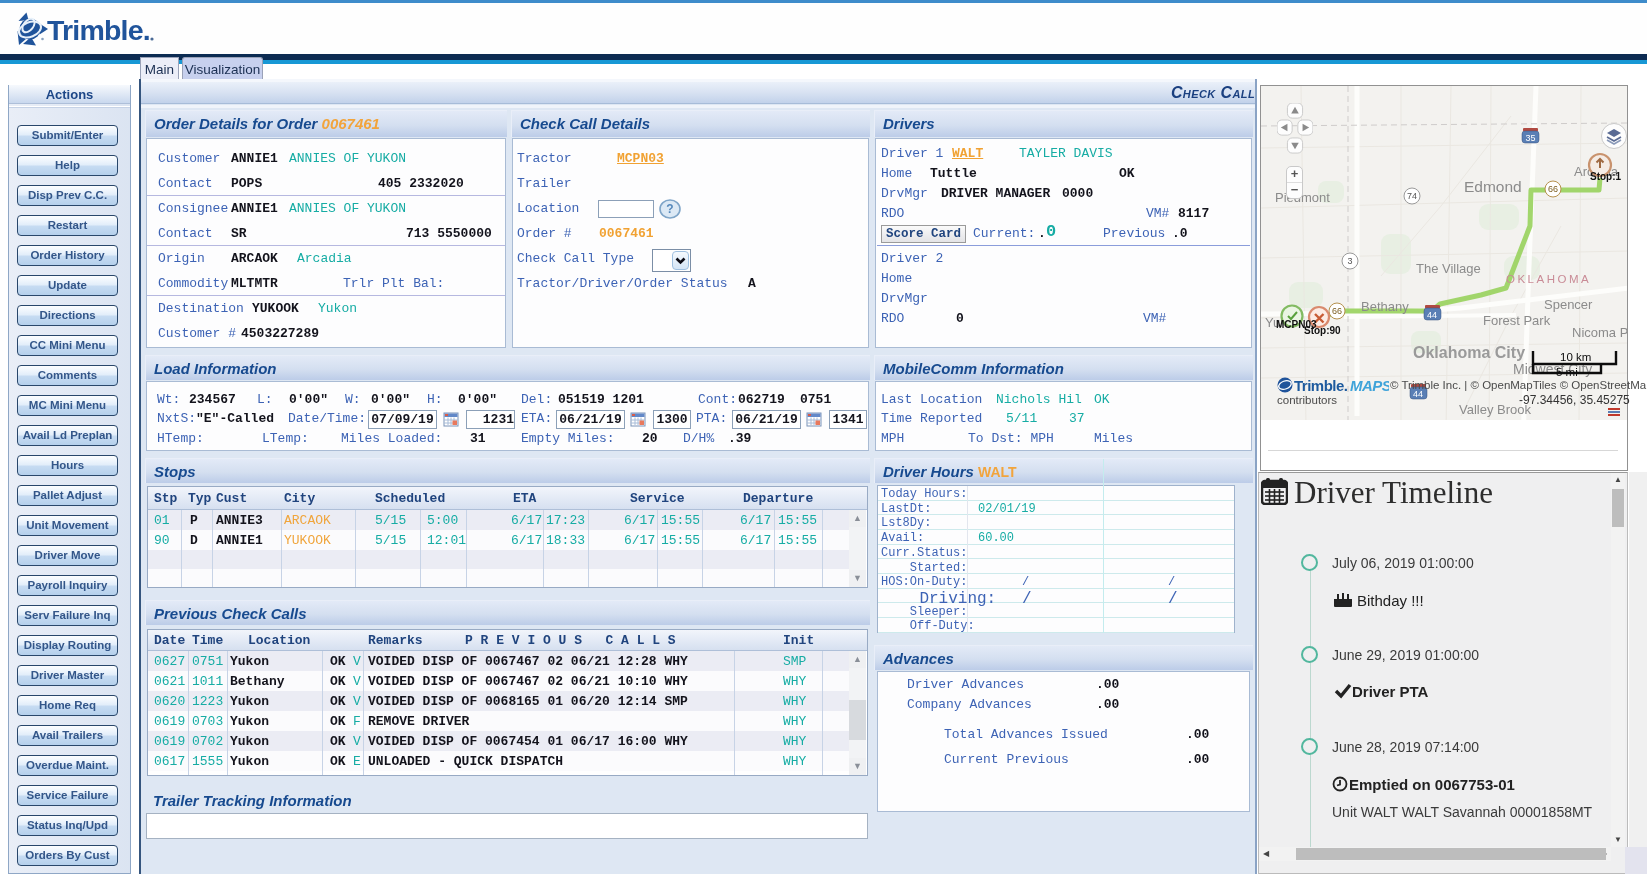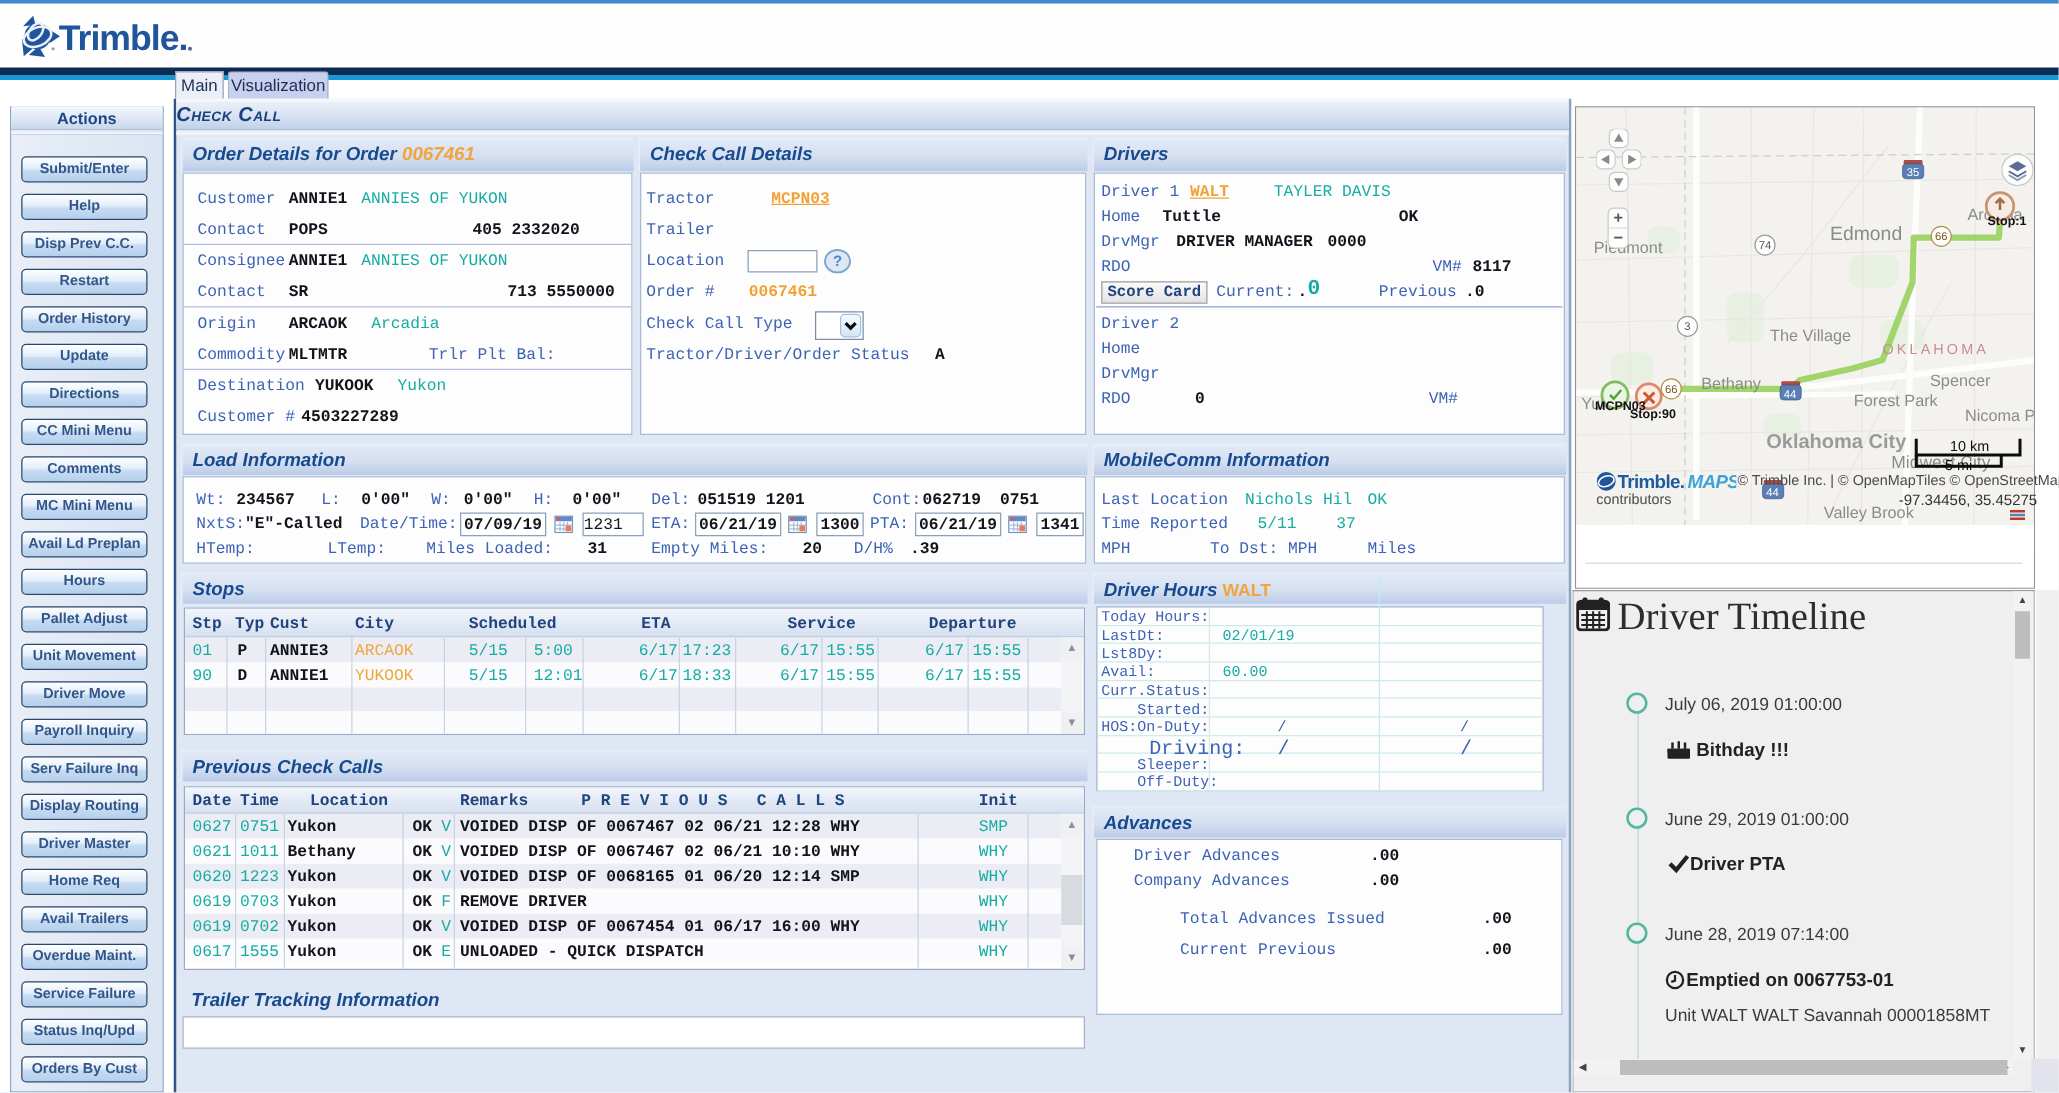--- a/index.html
+++ b/index.html
@@ -78,21 +78,21 @@
 <div class="btn" style="top:725px">Avail Trailers</div>
 <div class="btn" style="top:755px">Overdue Maint.</div>
 <div class="btn" style="top:785px">Service Failure</div>
 <div class="btn" style="top:815px">Status Inq/Upd</div>
 <div class="btn" style="top:845px">Orders By Cust</div>
 </div>
 
 <div class="abs" style="left:139px;top:79px;width:1118px;height:795px;background:#dee7f3;border-left:2px solid #35557e;border-right:2px solid #8aa3c5"></div>
 <div class="abs" style="left:141px;top:79px;width:1114px;height:3px;background:#f4f7fc"></div>
 
-<div class="abs" style="left:141px;top:82px;width:1114px;height:22px;background:linear-gradient(#eaf0f9 0%,#d8e2f2 50%,#c2d2ea 100%);border-bottom:1px solid #a7bcd8;text-align:left;font-variant:small-caps;font-weight:bold;font-style:italic;font-size:16px;color:#1b4080;letter-spacing:0.4px;line-height:21px">Check Call</div>
+<div class="abs" style="left:141px;top:82px;width:1114px;height:22px;background:linear-gradient(#eaf0f9 0%,#d8e2f2 50%,#c2d2ea 100%);border-bottom:1px solid #a7bcd8;text-align:right;font-variant:small-caps;font-weight:bold;font-style:italic;font-size:16px;color:#1b4080;letter-spacing:0.4px;line-height:21px">Check Call</div>
 <div class="abs" style="left:141px;top:105px;width:1114px;height:3px;background:#f0f4fa"></div>
 <div id="mainpanels">
 <div class="ph" style="left:145px;top:110px;width:362px;height:27px">Order Details for Order <span style="color:#f2a43c;font-style:italic"> 0067461</span></div>
 <div class="panel" style="left:146px;top:138px;width:360px;height:210px"></div>
 <div class="row mono" style="top:151px"><span class="lb" style="left:158px">Customer</span><span class="vl" style="left:231px">ANNIE1</span><span class="tl" style="left:289px">ANNIES OF YUKON</span></div>
 <div class="row mono" style="top:176px"><span class="lb" style="left:158px">Contact</span><span class="vl" style="left:231px">POPS</span><span class="vl" style="left:378px">405 2332020</span></div>
 <div class="row mono" style="top:201px"><span class="lb" style="left:158px">Consignee</span><span class="vl" style="left:231px">ANNIE1</span><span class="tl" style="left:289px">ANNIES OF YUKON</span></div>
 <div class="row mono" style="top:226px"><span class="lb" style="left:158px">Contact</span><span class="vl" style="left:231px">SR</span><span class="vl" style="left:406px">713 5550000</span></div>
 <div class="row mono" style="top:251px"><span class="lb" style="left:158px">Origin</span><span class="vl" style="left:231px">ARCAOK</span><span class="tl" style="left:297px">Arcadia</span></div>
 <div class="row mono" style="top:276px"><span class="lb" style="left:158px">Commodity</span><span class="vl" style="left:231px">MLTMTR</span><span class="lb" style="left:343px">Trlr Plt Bal:</span></div>
@@ -132,21 +132,21 @@
 <div class="row mono" style="top:311px"><span class="lb" style="left:881px">RDO</span><span class="vl" style="left:956px">0</span><span class="lb" style="left:1143px">VM#</span></div>
 <span class="abs" style="left:1046px;top:222px;font-family:'Liberation Mono';font-size:17px;font-weight:bold;color:#16aca4">0</span>
 <div class="abs" style="left:881px;top:225px;width:85px;height:18px;border:1px solid #9a9a9a;background:linear-gradient(#fafafa,#e3e3e6);font-family:'Liberation Mono';font-size:12.5px;font-weight:bold;color:#20447e;text-align:center;line-height:17px">Score Card</div>
 <div class="sep" style="left:877px;top:245px;width:373px;background:#8b9ddb"></div>
 <div class="ph" style="left:145px;top:355px;width:725px;height:25px">Load Information</div>
 <div class="panel" style="left:146px;top:381px;width:723px;height:70px"></div>
 <div class="row mono" style="top:392px"><span class="lb" style="left:157px">Wt:</span><span class="vl" style="left:189px">234567</span><span class="lb" style="left:257px">L:</span><span class="vl" style="left:289px">0'00"</span><span class="lb" style="left:345px">W:</span><span class="vl" style="left:371px">0'00"</span><span class="lb" style="left:427px">H:</span><span class="vl" style="left:458px">0'00"</span><span class="lb" style="left:521px">Del:</span><span class="vl" style="left:558px">051519 1201</span><span class="lb" style="left:698px">Cont:</span><span class="vl" style="left:738px">062719</span><span class="vl" style="left:800px">0751</span></div>
 <div class="row mono" style="top:411px"><span class="lb" style="left:157px">NxtS:</span><span class="vl" style="left:196px">"E"-Called</span><span class="lb" style="left:288px">Date/Time:</span></div>
 <div class="row mono" style="top:431px"><span class="lb" style="left:157px">HTemp:</span><span class="lb" style="left:262px">LTemp:</span><span class="lb" style="left:341px">Miles Loaded:</span><span class="vl" style="left:470px">31</span><span class="lb" style="left:521px">Empty Miles:</span><span class="vl" style="left:642px">20</span><span class="lb" style="left:683px">D/H%</span><span class="vl" style="left:728px">.39</span></div>
 <div class="inp mono" style="left:368px;top:410px;width:69px;height:19px;font-weight:bold;color:#15151e;text-align:center;line-height:17px">07/09/19</div>
-<div class="inp mono" style="left:466px;top:410px;width:49px;height:19px;font-weight:normal;color:#15151e;text-align:left;line-height:17px">1231</div>
+<div class="inp mono" style="left:466px;top:410px;width:49px;height:19px;font-weight:bold;color:#15151e;text-align:right;line-height:17px">1231</div>
 <div class="inp mono" style="left:556px;top:410px;width:69px;height:19px;font-weight:bold;color:#15151e;text-align:center;line-height:17px">06/21/19</div>
 <div class="inp mono" style="left:653px;top:410px;width:38px;height:19px;font-weight:bold;color:#15151e;text-align:center;line-height:17px">1300</div>
 <div class="inp mono" style="left:732px;top:410px;width:69px;height:19px;font-weight:bold;color:#15151e;text-align:center;line-height:17px">06/21/19</div>
 <div class="inp mono" style="left:829px;top:410px;width:38px;height:19px;font-weight:bold;color:#15151e;text-align:center;line-height:17px">1341</div>
 <svg class="abs" style="left:443px;top:411px" width="16" height="16" viewBox="0 0 16 16">
       <rect x="1" y="2" width="14" height="13" fill="#fff" stroke="#7a93b8"></rect>
       <rect x="1.5" y="2.5" width="13" height="3.5" fill="#6288c8"></rect>
       <rect x="2" y="3" width="3" height="2" fill="#d85c49"></rect>
       <g stroke="#a8bcd8" stroke-width="1">
         <line x1="5" y1="6.5" x2="5" y2="14"></line>
@@ -469,21 +469,21 @@
 <div class="abs" style="left:1332px;top:739px;font-size:14px;color:#3a3a3a">June 28, 2019 07:14:00</div>
 <svg class="abs" style="left:1332px;top:590px" width="24" height="20" viewBox="0 0 24 20">
 <g fill="#222">
         <rect x="2" y="9" width="18" height="8" rx="1"></rect>
         <path d="M2 12 q2 2 4 0 q2 2 4 0 q2 2 4 0 q2 2 4 0 q1 1 2 0 v-3 h-18 Z"></path>
 <rect x="5" y="4" width="2" height="5"></rect>
         <rect x="10" y="3" width="2" height="6"></rect>
         <rect x="15" y="4" width="2" height="5"></rect>
       </g>
 </svg>
-<div class="abs" style="left:1357px;top:592px;font-size:15px;font-weight:bold;color:#222">Bithday !!!</div>
+<div class="abs" style="left:1357px;top:592px;font-size:15px;font-weight:normal;color:#222">Bithday !!!</div>
 <svg class="abs" style="left:1334px;top:683px" width="18" height="16" viewBox="0 0 18 16">
       <path d="M2 8 l5 5 L16 2" stroke="#222" stroke-width="3.4" fill="none"></path>
     </svg>
 <div class="abs" style="left:1352px;top:683px;font-size:15px;font-weight:bold;color:#222">Driver PTA</div>
 <svg class="abs" style="left:1332px;top:776px" width="16" height="16" viewBox="0 0 16 16">
       <circle cx="8" cy="8" r="6.5" stroke="#222" stroke-width="1.8" fill="none"></circle>
       <path d="M8 4 v4.5 l-3 1" stroke="#222" stroke-width="1.8" fill="none"></path>
     </svg>
 <div class="abs" style="left:1349px;top:776px;font-size:15px;font-weight:bold;color:#222">Emptied on 0067753-01</div>
 <div class="abs" style="left:1332px;top:804px;font-size:14px;color:#3a3a3a">Unit WALT WALT Savannah 00001858MT</div>

